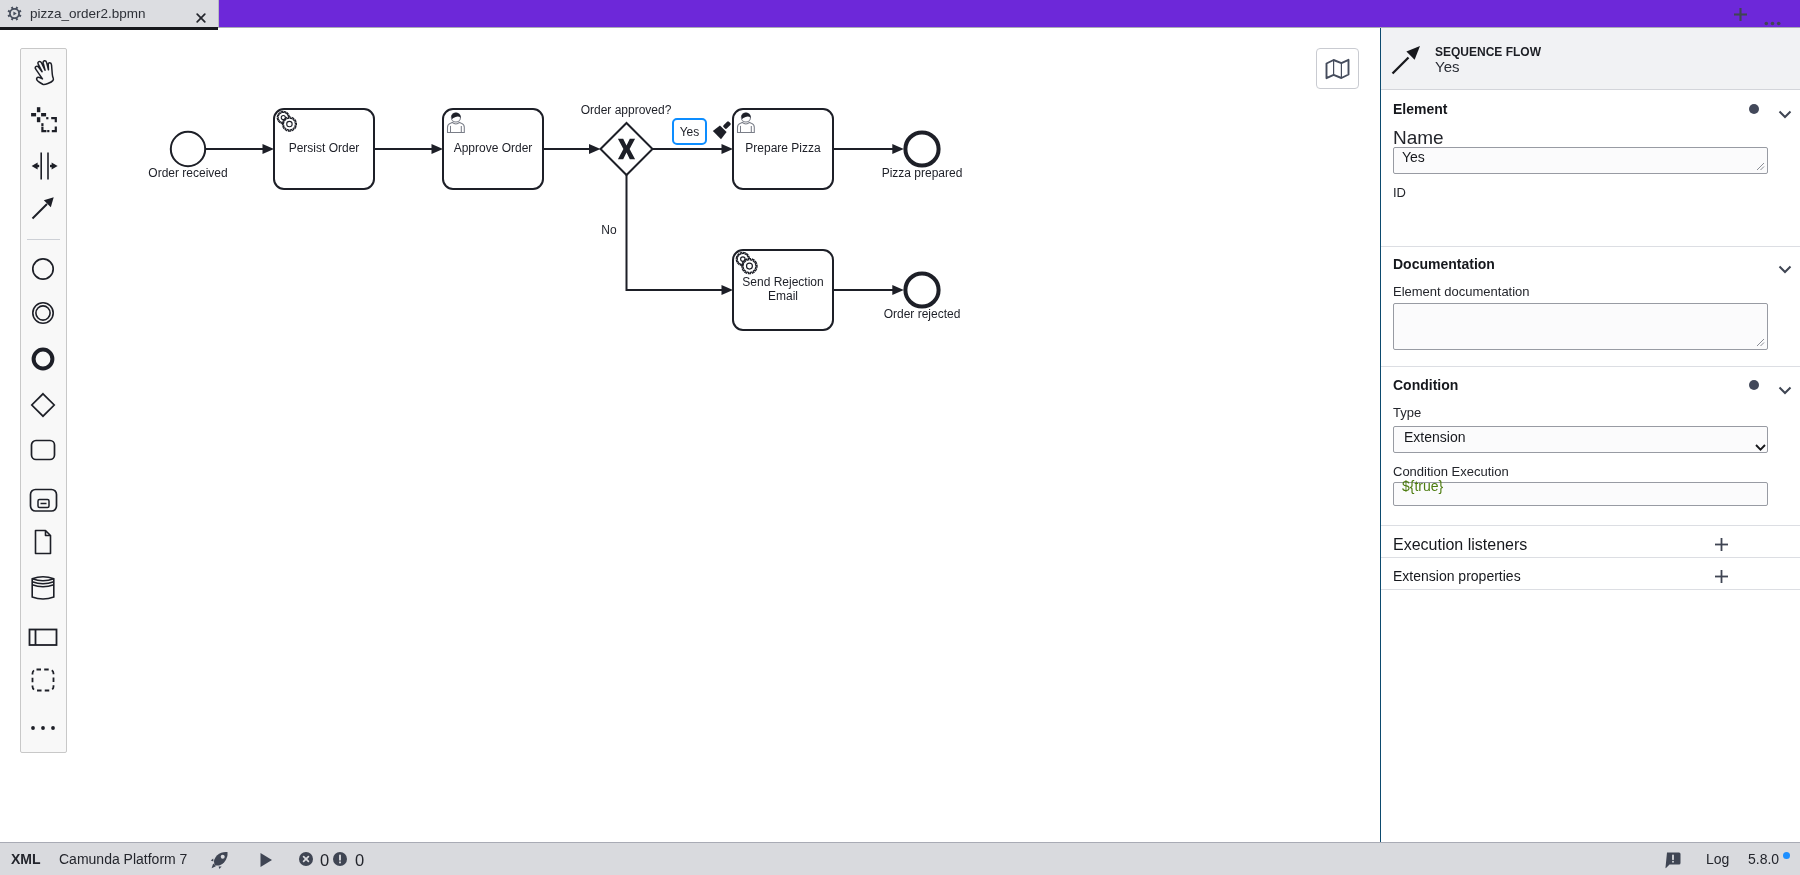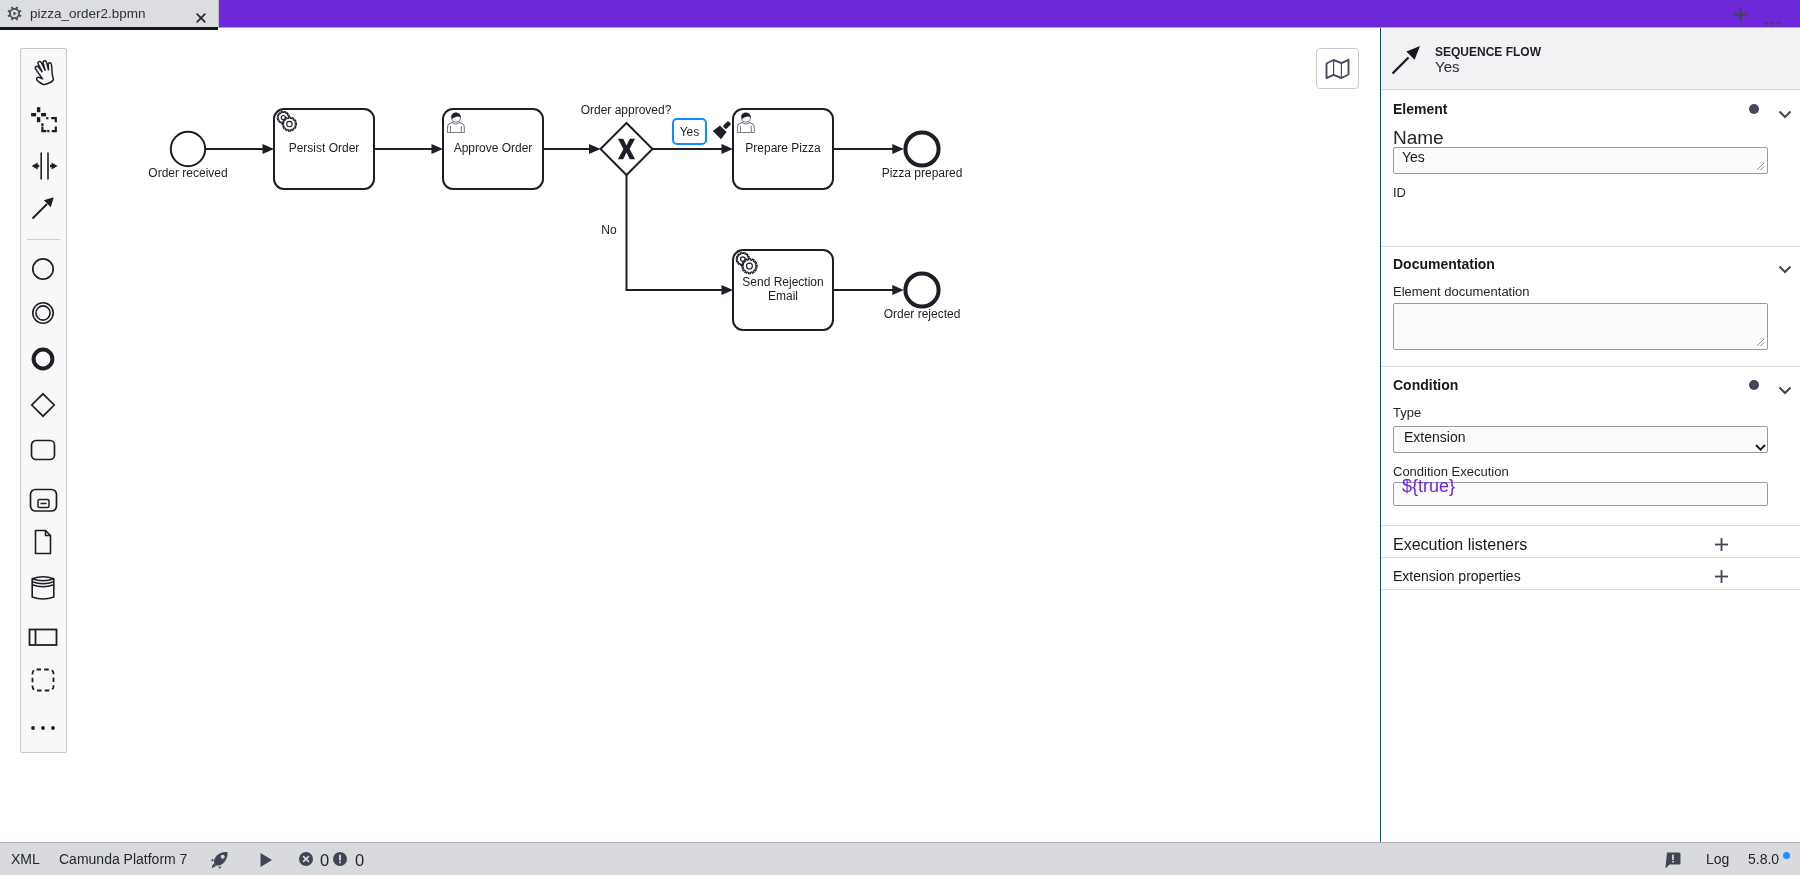--- a/index.html
+++ b/index.html
@@ -283,21 +283,21 @@
           <path d="M1.5,1.5 L7,7 L12.5,1.5" fill="none" stroke="#3f4553" stroke-width="2"></path>
         </svg></div>
 <div style="position:absolute;left:12px;top:377.0px;font-size:13px;color:#24262c;">Type</div>
 <div style="position:absolute;left:12px;top:398px;width:375px;height:27px;box-sizing:border-box;background:#fbfbfc;border:1px solid #989ba3;border-radius:2px;display:flex;align-items:center;padding-bottom:6px;font-size:14px;color:#16181d;">
         <span style="margin-left:10px;">Extension</span>
       </div>
 <div style="position:absolute;left:373.5px;top:408.5px;"><svg width="11" height="7" viewBox="0 0 11 7">
           <path d="M1,1 L5.5,5.6 L10,1" fill="none" stroke="#17181c" stroke-width="1.9"></path>
         </svg></div>
 <div style="position:absolute;left:12px;top:435.5px;font-size:13px;color:#24262c;">Condition Execution</div>
-<div style="position:absolute;left:12px;top:454px;width:375px;height:24px;box-sizing:border-box;background:#fbfbfc;border:1px solid #989ba3;border-radius:2px;display:flex;align-items:center;padding-bottom:16px;font-size:18px;color:#6d28d9;">
+<div style="position:absolute;left:12px;top:454px;width:375px;height:24px;box-sizing:border-box;background:#fbfbfc;border:1px solid #989ba3;border-radius:2px;display:flex;align-items:center;padding-bottom:16px;font-size:14px;color:#4d7c0f;">
         <span style="margin-left:8px;">${true}</span>
       </div>
 <div style="position:absolute;left:0;top:497px;width:100%;height:1px;background:#dcdee3;"></div>
 <div style="position:absolute;left:12px;top:508px;font-size:16px;font-weight:normal;color:#16181d;">Execution listeners</div>
       <div style="position:absolute;left:332.5px;top:508.5px;"><svg width="15" height="15" viewBox="0 0 15 15">
           <g stroke="#3f4553" stroke-width="1.8">
             <line x1="7.5" y1="1" x2="7.5" y2="14"></line>
             <line x1="1" y1="7.5" x2="14" y2="7.5"></line>
           </g>
         </svg></div>
@@ -307,21 +307,21 @@
           <g stroke="#3f4553" stroke-width="1.8">
             <line x1="7.5" y1="1" x2="7.5" y2="14"></line>
             <line x1="1" y1="7.5" x2="14" y2="7.5"></line>
           </g>
         </svg></div>
 <div style="position:absolute;left:0;top:561px;width:100%;height:1px;background:#dcdee3;"></div>
     </div>
   </div>
 
 <div style="position:absolute;left:0;top:842px;width:1800px;height:33px;background:#d9dade;border-top:1px solid #a9abb5;box-sizing:border-box;font-size:14px;color:#23252c;">
-  <div style="position:absolute;left:11px;top:8px;">XML</div>
+  <div style="position:absolute;left:11px;top:8px;font-weight:bold;">XML</div>
   <div style="position:absolute;left:59px;top:8px;">Camunda Platform 7</div>
   <div style="position:absolute;left:210px;top:8px;"><svg width="19" height="18" viewBox="0 0 19 18">
         <g fill="#3f4553">
 <path d="M4.4,13.6 Q3.0,8.0 7.2,4.2 Q11.7,0.3 17.5,1.0 Q18.1,6.7 14.2,11.2 Q10.5,15.4 4.9,14.4 Z"></path>
 <path d="M1.6,17.2 L3.2,12.6 L5.8,15.2 Z"></path>
 <path d="M3.4,10.4 L0.8,9.6 L3.2,7.4 Z"></path>
 <path d="M8.6,15.4 L9.4,18.0 L11.6,15.6 Z"></path>
         </g>
 <circle cx="12.7" cy="5.8" r="2.0" fill="#d9dade"></circle>
       </svg></div>

